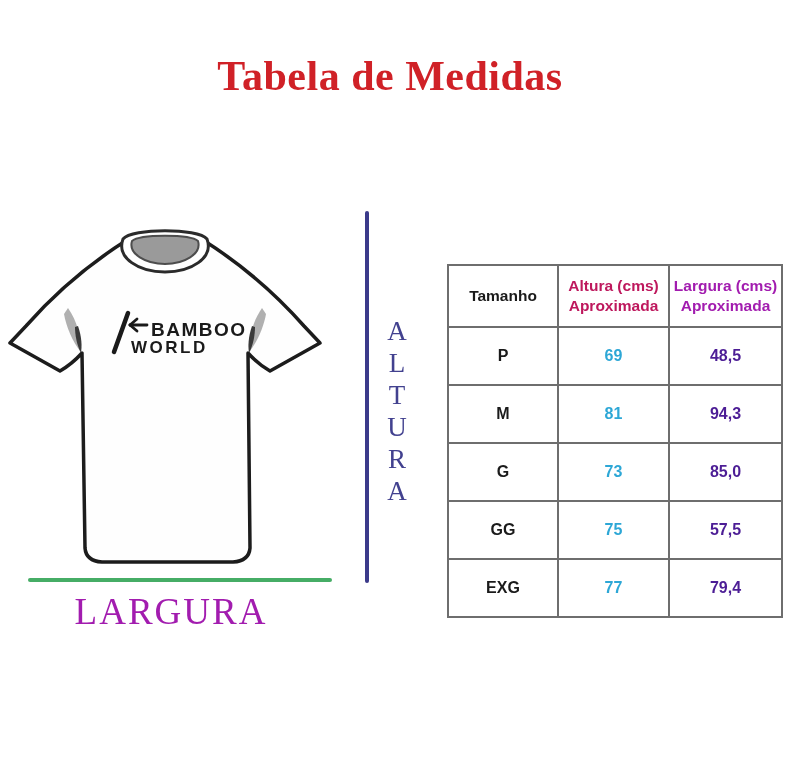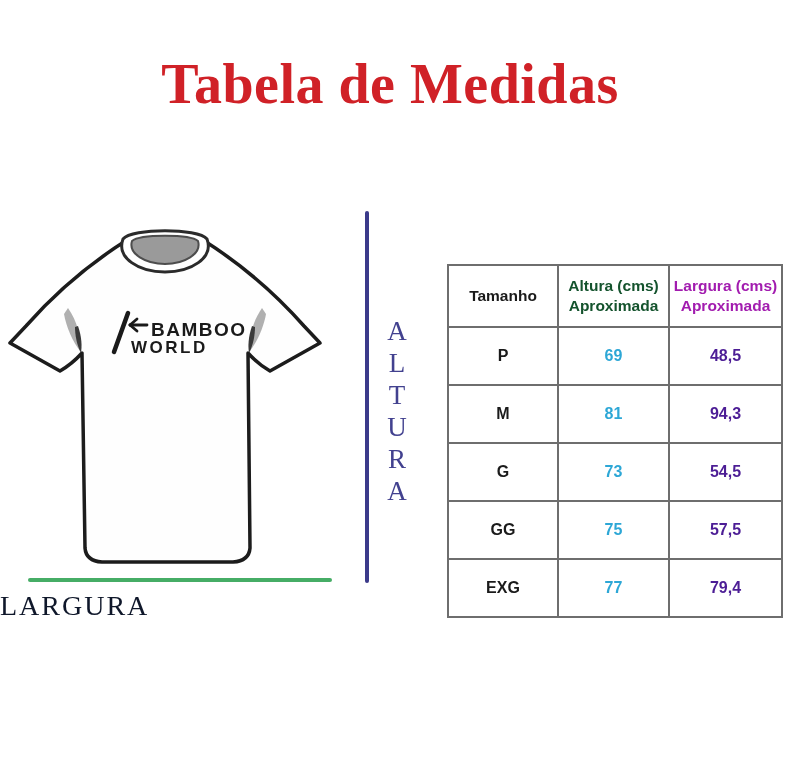--- a/index.html
+++ b/index.html
@@ -3,33 +3,33 @@
 <meta charset="utf-8">
 <style>
   html,body{margin:0;padding:0;background:#fff;}
   .canvas{
     position:relative;width:800px;height:758px;background:#ffffff;
     font-family:"Liberation Sans",sans-serif;overflow:hidden;
   }
   
   .title{
     position:absolute;top:52px;left:0;width:780px;text-align:center;
-    font-family:"Liberation Serif",serif;font-weight:bold;font-size:56px;
+    font-family:"Liberation Serif",serif;font-weight:bold;font-size:42px;
     color:#d02127;letter-spacing:0.5px;
   }
   
   .shirt-svg{position:absolute;left:8px;top:218px;}
   
   .largura-line{
     position:absolute;left:28px;top:578px;width:304px;height:4px;
     background:#46ad66;border-radius:2px;
   }
   .largura-label{
-    position:absolute;left:0px;top:590px;width:342px;
-    font-family:"Liberation Serif",serif;font-size:28px;color:#0f172a;
+    position:absolute;left:0px;top:590px;width:342px;text-align:center;
+    font-family:"Liberation Serif",serif;font-size:37px;color:#a21caf;
     letter-spacing:2px;
   }
   
   .altura-line{
     position:absolute;left:365px;top:211px;width:4px;height:372px;
     background:#3b3a8a;border-radius:2px;
   }
   .altura-label{
     position:absolute;left:383px;top:316px;
     writing-mode:vertical-rl;text-orientation:upright;
@@ -41,21 +41,21 @@
     position:absolute;left:447px;top:222px;border-collapse:collapse;
     background:#fff;table-layout:fixed;margin-top:42px;
   }
   .size-table th,.size-table td{
     border:2px solid #6e6e6e;text-align:center;vertical-align:middle;
     font-weight:bold;font-size:16px;padding:0;
   }
   .size-table th{height:60px;white-space:pre-line;line-height:1.3;font-size:15.5px;}
   .size-table td{height:56px;}
   .col-size{width:108px;color:#1a1a1a;}
-  .col-altura{width:109px;color:#14532d;}
+  .col-altura{width:109px;color:#be185d;}
   .col-largura{width:111px;color:#a21caf;}
   td.col-altura{color:#2da7d6;}
   td.col-largura{color:#4c1d95;}
 </style>
 </head>
 <body>
 
 <div class="canvas">
 
   <div class="title">Tabela de Medidas</div>
@@ -110,21 +110,21 @@
         <td class="col-largura">48,5</td>
       </tr>
       <tr>
         <td class="col-size">M</td>
         <td class="col-altura">81</td>
         <td class="col-largura">94,3</td>
       </tr>
       <tr>
         <td class="col-size">G</td>
         <td class="col-altura">73</td>
-        <td class="col-largura">54,5</td>
+        <td class="col-largura">85,0</td>
       </tr>
       <tr>
         <td class="col-size">GG</td>
         <td class="col-altura">75</td>
         <td class="col-largura">57,5</td>
       </tr>
       <tr>
         <td class="col-size">EXG</td>
         <td class="col-altura">77</td>
         <td class="col-largura">79,4</td>

